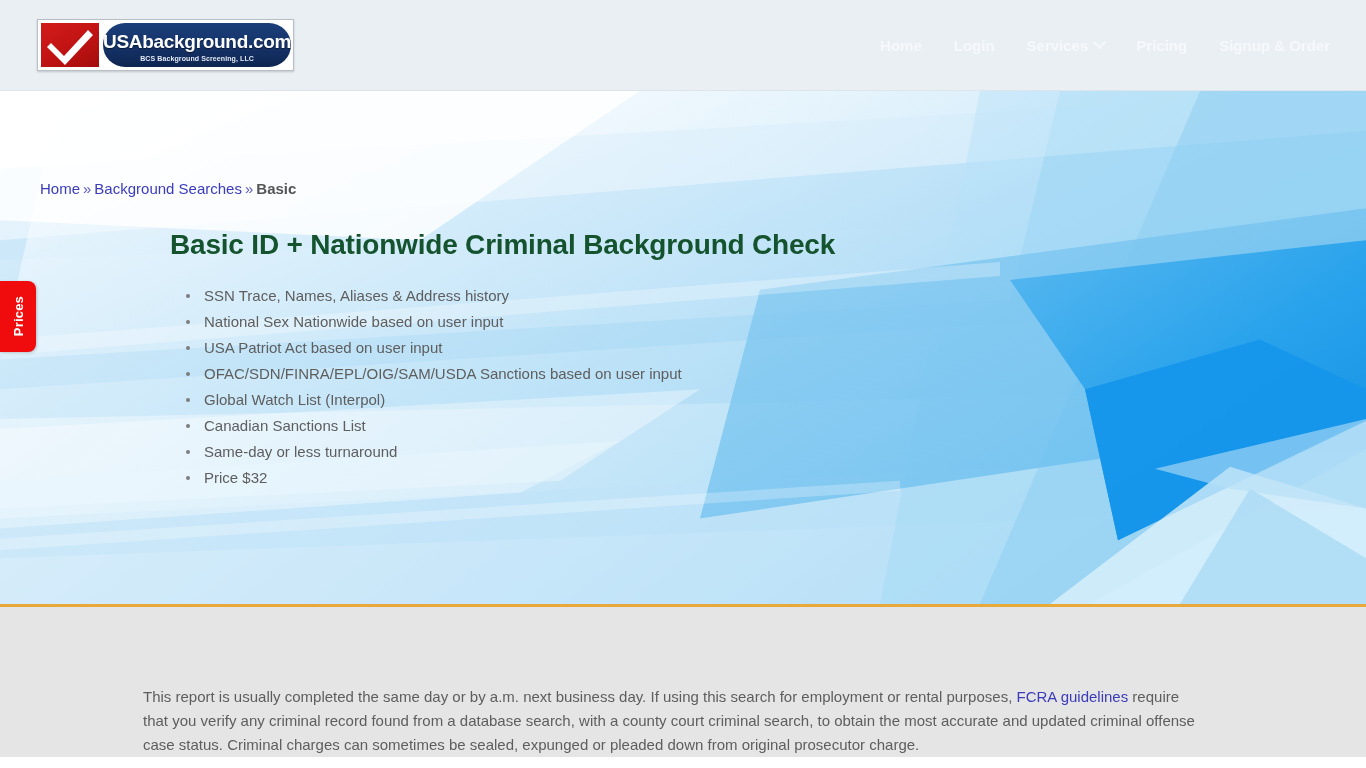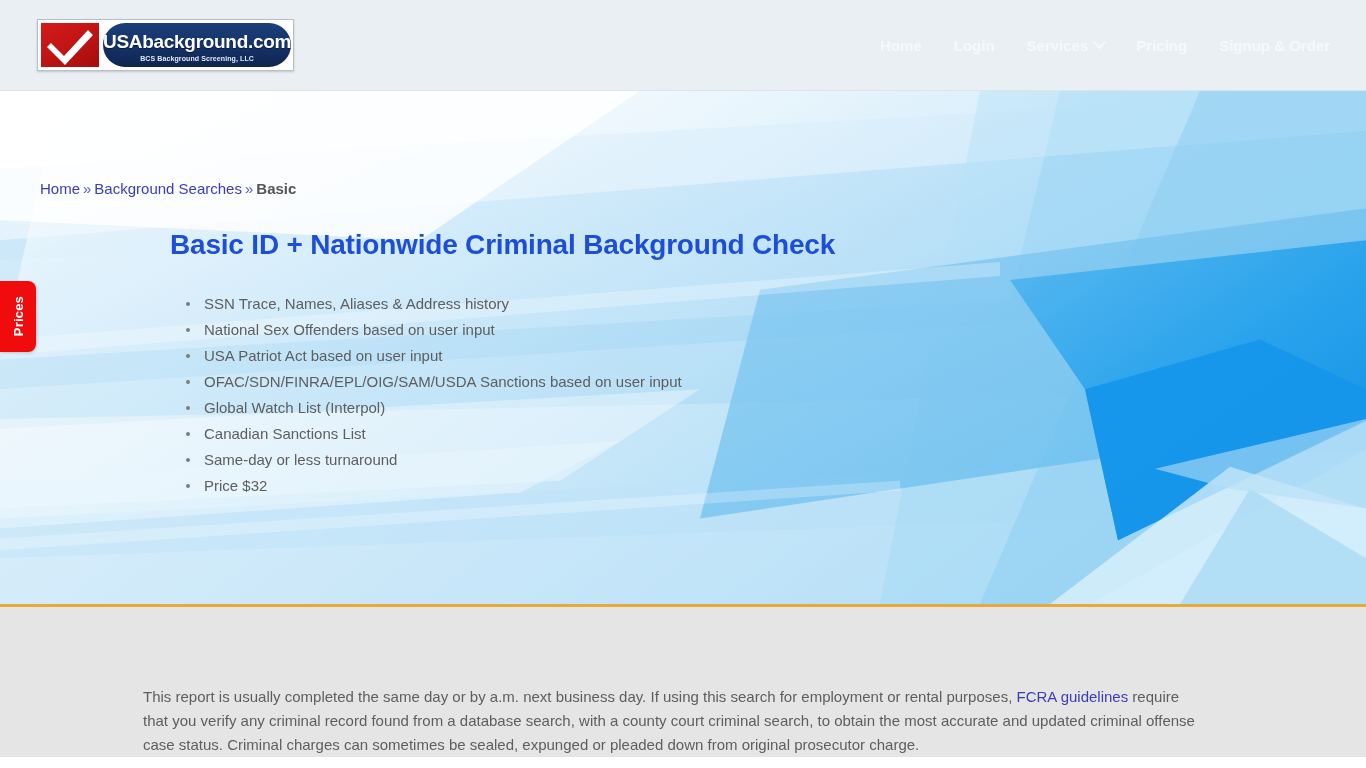--- a/index.html
+++ b/index.html
@@ -149,23 +149,23 @@
     cursor: pointer;
   }
   .breadcrumb .sep { color: #5a5ac2; padding: 0 3px; }
   .breadcrumb .current { color: #555555; font-weight: bold; }
 
   .hero-body { padding-left: 130px; }
 
   .page-title {
     font-size: 28px;
     font-weight: bold;
-    color: #1d4ed8;
+    color: #14532d;
     letter-spacing: -0.2px;
-    margin-bottom: 30px;
+    margin-bottom: 22px;
   }
 
   .feature-list {
     list-style: none;
     padding-left: 16px;
   }
   .feature-list li {
     position: relative;
     font-size: 15px;
     color: #5e5e5e;
@@ -337,21 +337,21 @@
 
       <nav class="breadcrumb">
         <a href="#">Home</a><span class="sep">»</span><a href="#">Background Searches</a><span class="sep">»</span><span class="current">Basic</span>
       </nav>
 
       <div class="hero-body">
         <h1 class="page-title">Basic ID + Nationwide Criminal Background Check</h1>
 
         <ul class="feature-list">
           <li>SSN Trace, Names, Aliases &amp; Address history</li>
-          <li>National Sex Offenders based on user input</li>
+          <li>National Sex Nationwide based on user input</li>
           <li>USA Patriot Act based on user input</li>
           <li>OFAC/SDN/FINRA/EPL/OIG/SAM/USDA Sanctions based on user input</li>
           <li>Global Watch List (Interpol)</li>
           <li>Canadian Sanctions List</li>
           <li>Same-day or less turnaround</li>
           <li>Price $32</li>
         </ul>
       </div>
     </div>
   </section>

